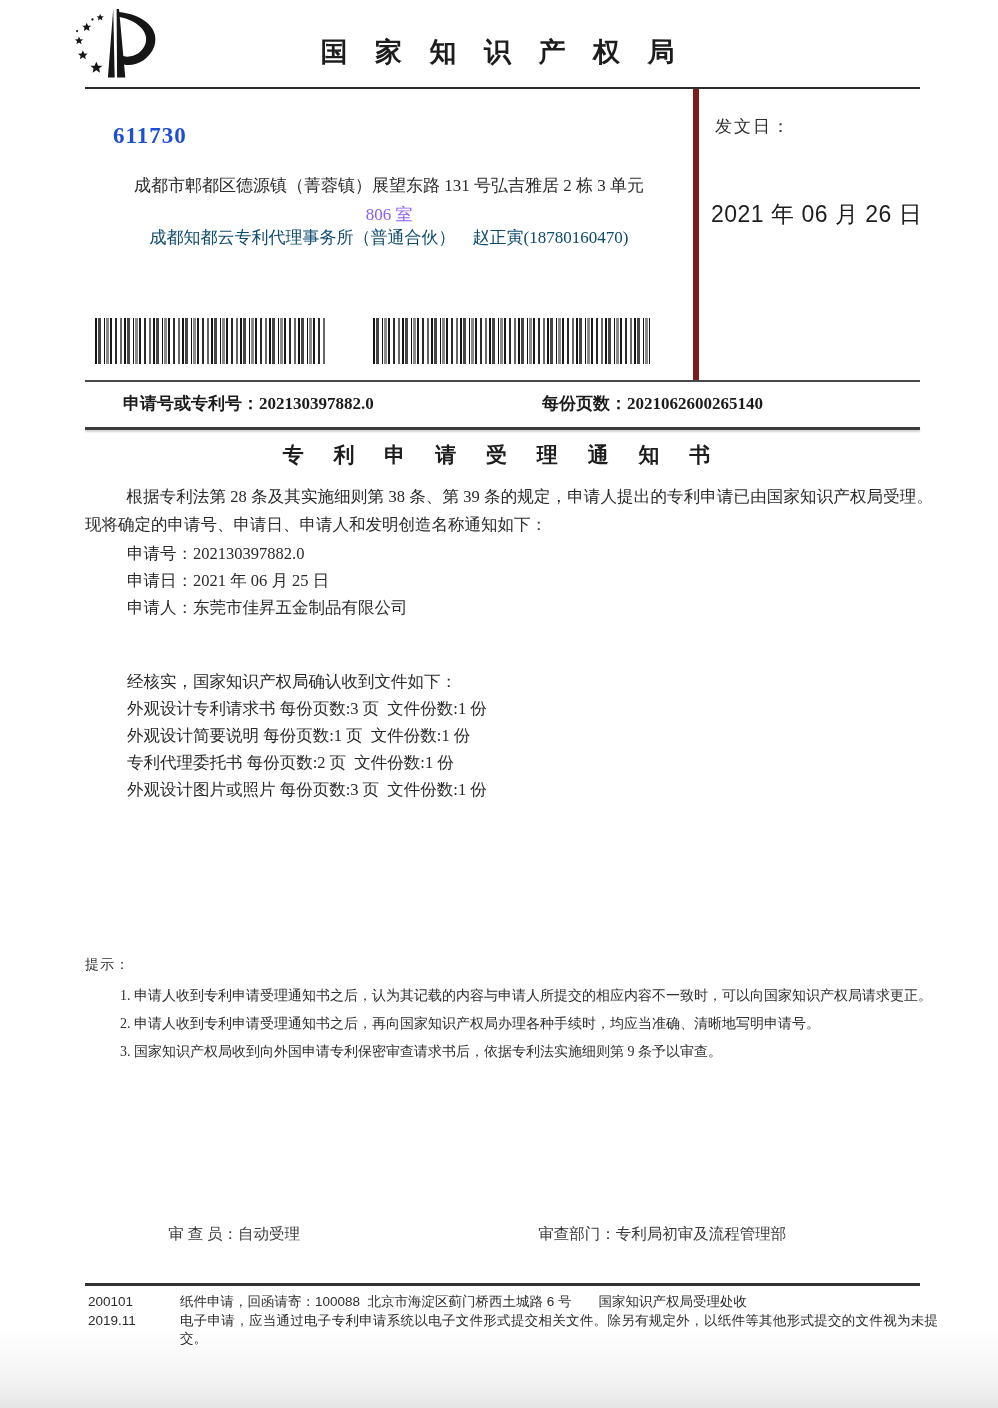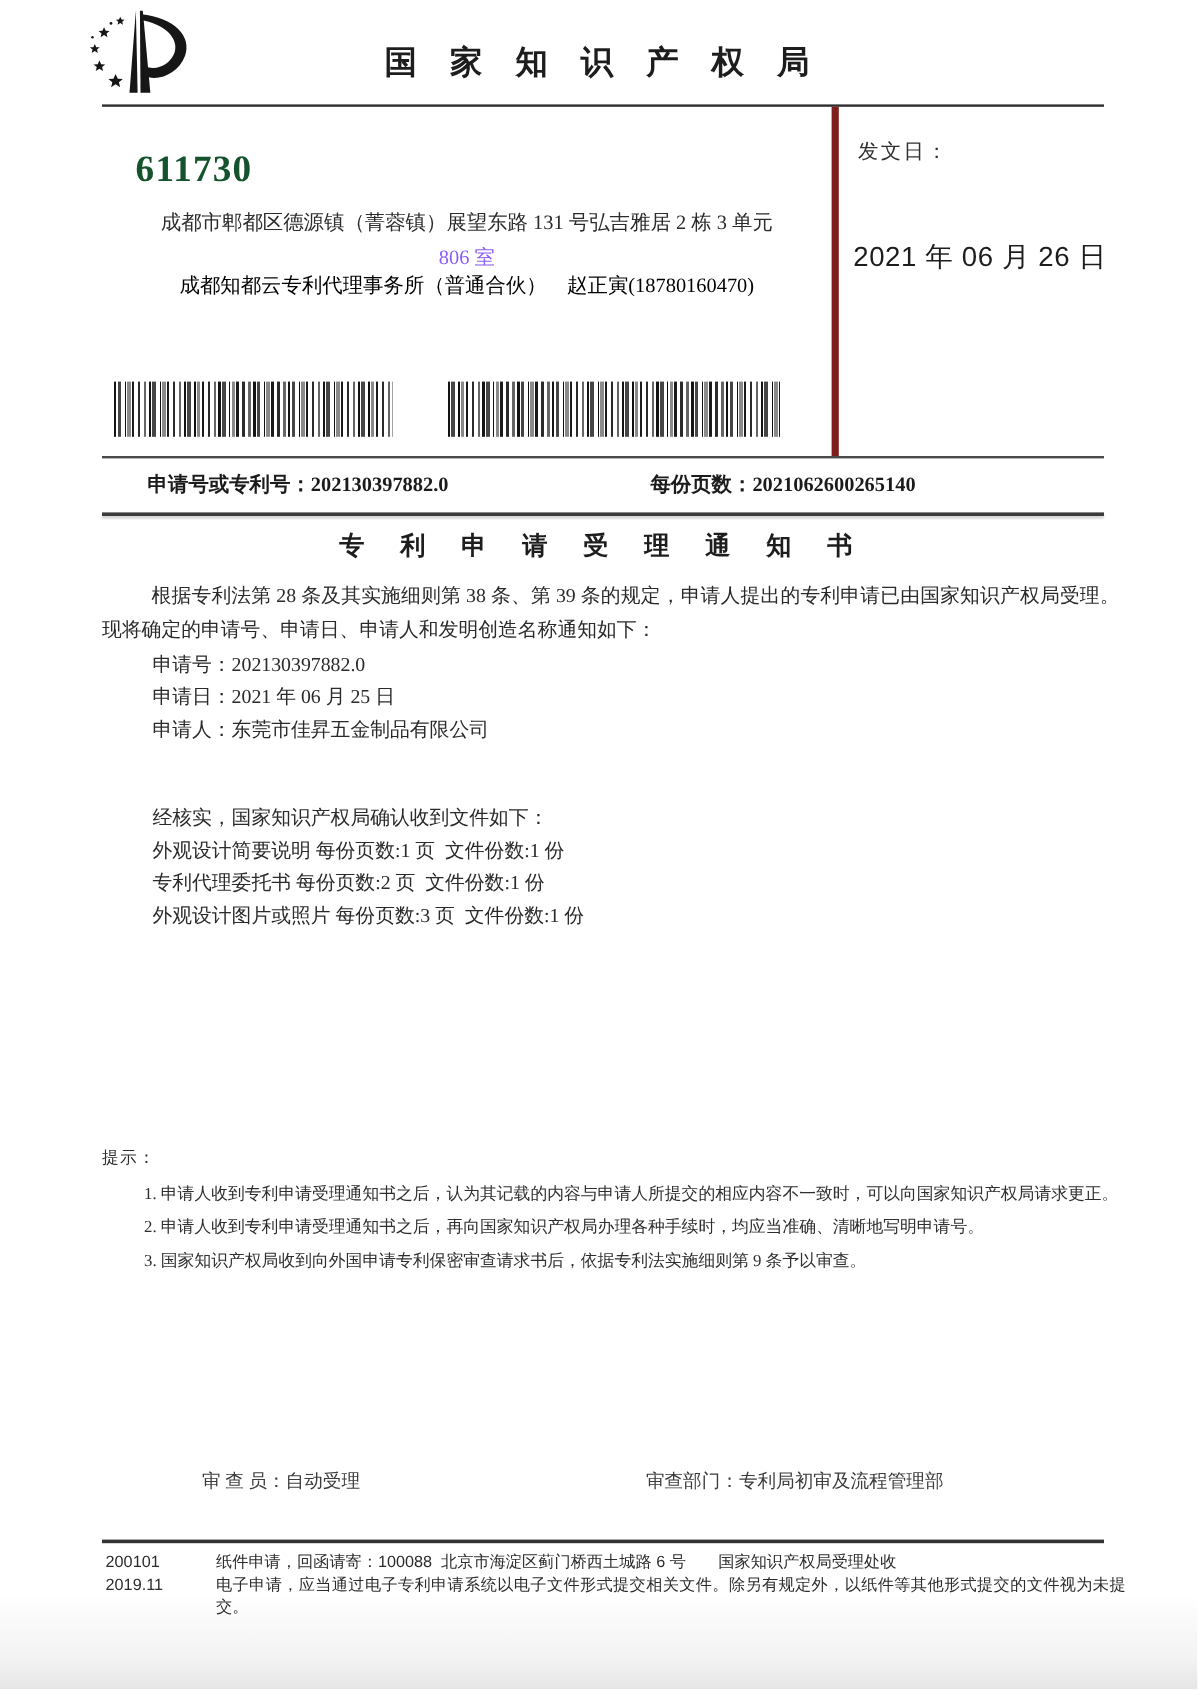--- a/index.html
+++ b/index.html
@@ -13,24 +13,24 @@
   
   .logo { position:absolute; left:62px; top:6px; width:115px; height:82px; }
   .agency-title { position:absolute; left:85px; right:78px; top:34px; text-align:center;
     font-family:"Liberation Sans","DejaVu Sans",sans-serif; font-weight:bold;
     font-size:27px; letter-spacing:10px; color:#1d1d1d; white-space:nowrap; }
   .head-rule { position:absolute; left:85px; top:87px; width:835px; height:2px; background:#2e2e2e; }
 
   
   .notice-box { position:absolute; left:85px; top:89px; width:835px; height:292px; }
   .addr-col { position:absolute; left:0; top:0; width:608px; height:100%; }
-  .recipient-code { position:absolute; left:28px; top:34px; font-size:31px; font-weight:bold; color:#14532d; letter-spacing:1px; }
+  .recipient-code { position:absolute; left:28px; top:34px; font-size:23px; font-weight:bold; color:#1d4ed8; letter-spacing:1px; }
   .addr1 { position:absolute; left:0; top:85px; width:100%; text-align:center; font-size:17px; color:#2b2b2b; }
   .addr2 { position:absolute; left:0; top:114px; width:100%; text-align:center; font-size:17px; color:#8b5cf6; }
-  .addr3 { position:absolute; left:0; top:137px; width:100%; text-align:center; font-size:17px; color:#000000; white-space:pre-wrap; }
+  .addr3 { position:absolute; left:0; top:137px; width:100%; text-align:center; font-size:17px; color:#0c4a6e; white-space:pre-wrap; }
   .barcodes { position:absolute; left:0; top:229px; width:100%; height:46px; }
   .barcode { position:absolute; top:0; height:46px;
     background:repeating-linear-gradient(90deg,
       #141414 0 2px, #fff 2px 3px, #454545 3px 6px, #fff 6px 9px,
       #101010 9px 10px, #fff 10px 11px, #8a8a8a 11px 14px, #fff 14px 15px,
       #1a1a1a 15px 17px, #fff 17px 20px, #2a2a2a 20px 22px, #fff 22px 25px,
       #666 25px 27px, #fff 27px 29px); }
   .barcode.left { left:10px; width:232px; }
   .barcode.right { left:288px; width:277px; }
   .date-col { position:absolute; left:608px; top:0; width:227px; height:292px; border-left:6px solid #7f1d1d; }
@@ -135,20 +135,21 @@
   <div class="intro">根据专利法第 28 条及其实施细则第 38 条、第 39 条的规定，申请人提出的专利申请已由国家知识产权局受理。现将确定的申请号、申请日、申请人和发明创造名称通知如下：</div>
 
   <div class="detail-block">
     <div>申请号：202130397882.0</div>
     <div>申请日：2021 年 06 月 25 日</div>
     <div>申请人：东莞市佳昇五金制品有限公司</div>
   </div>
 
   <div class="received-block">
     <div>经核实，国家知识产权局确认收到文件如下：</div>
+    <div>外观设计专利请求书 每份页数:3 页  文件份数:1 份</div>
     <div>外观设计简要说明 每份页数:1 页  文件份数:1 份</div>
     <div>专利代理委托书 每份页数:2 页  文件份数:1 份</div>
     <div>外观设计图片或照片 每份页数:3 页  文件份数:1 份</div>
   </div>
 
   <div class="hints">
     <div class="hints-label">提示：</div>
     <div class="hint indent">1. 申请人收到专利申请受理通知书之后，认为其记载的内容与申请人所提交的相应内容不一致时，可以向国家知识产权局请求更正。</div>
     <div class="hint indent">2. 申请人收到专利申请受理通知书之后，再向国家知识产权局办理各种手续时，均应当准确、清晰地写明申请号。</div>
     <div class="hint indent">3. 国家知识产权局收到向外国申请专利保密审查请求书后，依据专利法实施细则第 9 条予以审查。</div>

